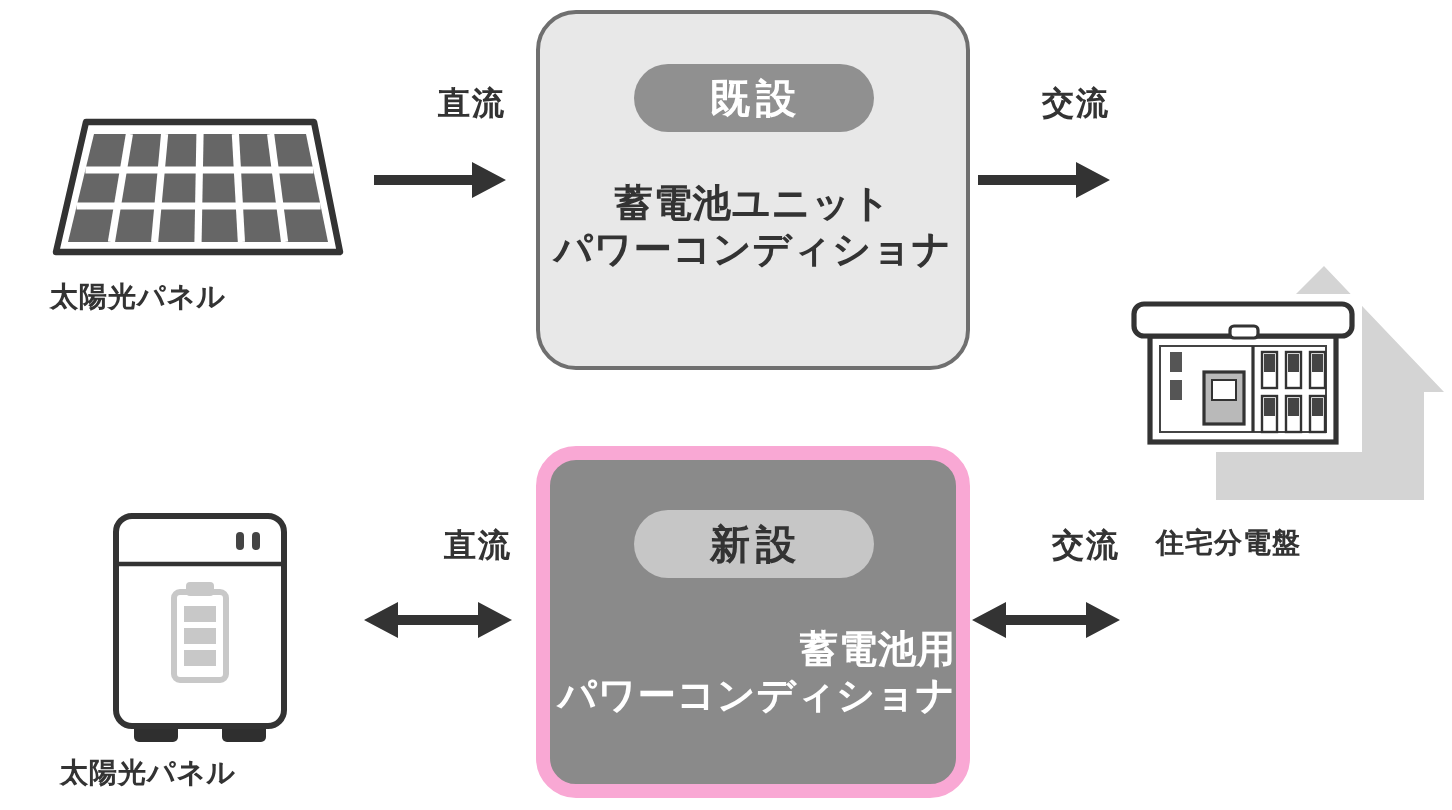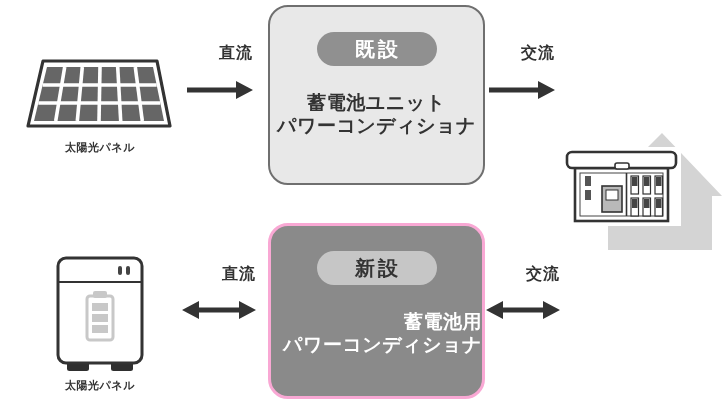--- a/index.html
+++ b/index.html
@@ -2,35 +2,35 @@
 <html><head>
 <meta charset="utf-8">
 <style>
   html,body{margin:0;padding:0;background:#fff;}
   .canvas{
     position:relative;width:726px;height:405px;background:#ffffff;overflow:hidden;
     font-family:"Liberation Sans","DejaVu Sans",sans-serif;color:#333;
   }
   .abs{position:absolute;}
   .caption{
-    position:absolute;text-align:center;font-size:11px;font-weight:600;
+    position:absolute;font-size:14px;font-weight:600;
     color:#333;letter-spacing:.5px;line-height:1.1;
   }
   .flow-label{
     position:absolute;text-align:right;font-size:16px;font-weight:700;
     color:#333;letter-spacing:1px;line-height:1;
   }
   .box{
     position:absolute;left:268px;width:217px;box-sizing:border-box;border-radius:20px;
   }
   .box-existing{
     top:5px;height:180px;background:#e8e8e8;border:2px solid #6f6f6f;
   }
   .box-new{
-    top:223px;height:176px;background:#8a8a8a;border:3px solid #f9a8d4;
+    top:223px;height:176px;background:#8a8a8a;border:7px solid #f9a8d4;
   }
   .badge{
     position:absolute;top:25px;left:50%;transform:translateX(-50%);
     width:120px;height:34px;border-radius:17px;
     display:flex;align-items:center;justify-content:center;
     font-size:20px;font-weight:700;letter-spacing:3px;text-indent:3px;
   }
   .badge-existing{background:#909090;color:#ffffff;}
   .badge-new{background:#c6c6c6;color:#333333;}
   .box-title{
@@ -104,20 +104,21 @@
     </g>
     <g fill="#444">
       <rect x="69" y="49" width="5.5" height="9"></rect>
       <rect x="81" y="49" width="5.5" height="9"></rect>
       <rect x="93" y="49" width="5.5" height="9"></rect>
       <rect x="69" y="71" width="5.5" height="9"></rect>
       <rect x="81" y="71" width="5.5" height="9"></rect>
       <rect x="93" y="71" width="5.5" height="9"></rect>
     </g>
   </svg>
+  <div class="caption" style="left:578px;top:264px;width:130px">住宅分電盤</div>
 
   <svg class="abs" style="left:55px;top:255px" width="90" height="120" viewBox="0 0 90 120">
     <rect x="12" y="104" width="22" height="12" rx="2.5" fill="#2f2f2f"></rect>
     <rect x="56" y="104" width="22" height="12" rx="2.5" fill="#2f2f2f"></rect>
     <rect x="3" y="3" width="84" height="105" rx="8" fill="#ffffff" stroke="#333" stroke-width="3"></rect>
     <line x1="3" y1="27" x2="87" y2="27" stroke="#333" stroke-width="2.2"></line>
     <rect x="63" y="11" width="4" height="9" rx="2" fill="#444"></rect>
     <rect x="71" y="11" width="4" height="9" rx="2" fill="#444"></rect>
     <rect x="38" y="36" width="14" height="7" rx="2" fill="#c8c8c8"></rect>
     <rect x="32" y="41" width="26" height="44" rx="3" fill="none" stroke="#c8c8c8" stroke-width="3"></rect>

